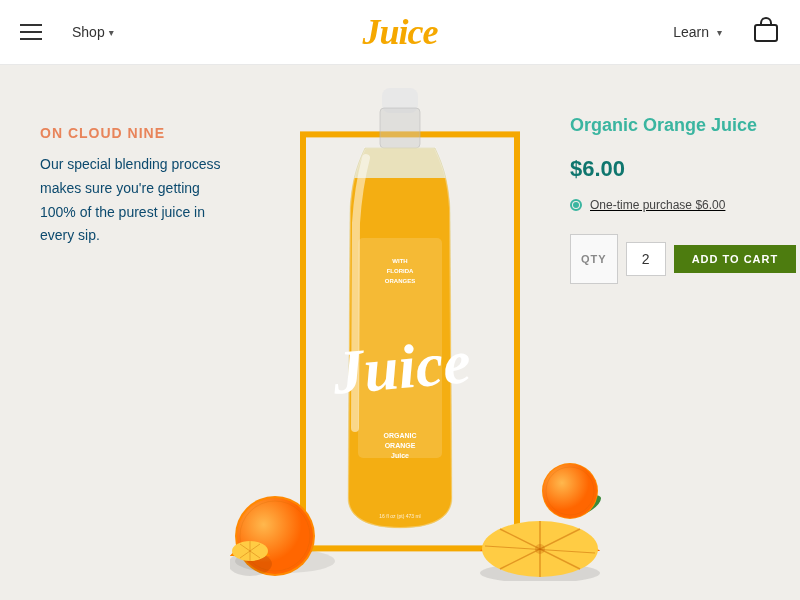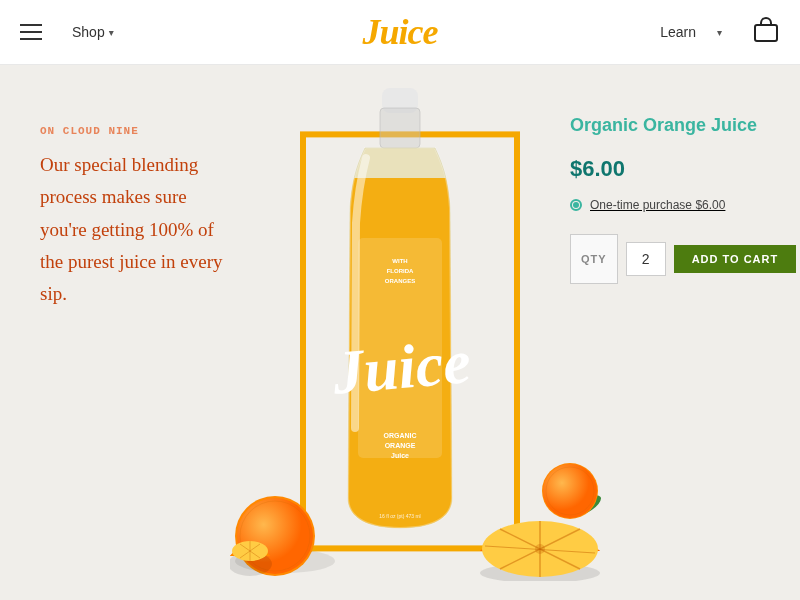--- a/index.html
+++ b/index.html
@@ -68,21 +68,21 @@
       align-items: center;
       gap: 30px;
     }
     .nav-learn {
       font-family: Arial, sans-serif;
       font-size: 14px;
       color: #333;
       cursor: pointer;
       display: flex;
       align-items: center;
-      gap: 21px;
+      gap: 8px;
     }
     .cart-icon {
       cursor: pointer;
       position: relative;
     }
     .cart-icon svg {
       width: 28px;
       height: 28px;
     }
 
@@ -97,32 +97,32 @@
 
     
     .left-panel {
       width: 260px;
       padding: 60px 30px 30px 40px;
       display: flex;
       flex-direction: column;
       justify-content: flex-start;
     }
     .tagline-label {
-      font-family: Liberation Mono, monospace;
-      font-size: 11px;
+      font-family: Liberation Sans, sans-serif;
+      font-size: 14px;
       font-weight: bold;
       color: #e8845a;
       letter-spacing: 1px;
       text-transform: uppercase;
       margin-bottom: 12px;
     }
     .tagline-desc {
-      font-family: Liberation Serif, serif;
-      font-size: 19px;
-      color: #c2410c;
+      font-family: Liberation Sans, sans-serif;
+      font-size: 14px;
+      color: #0c4a6e;
       line-height: 1.7;
     }
 
     
     .center-panel {
       flex: 1;
       display: flex;
       align-items: center;
       justify-content: center;
       position: relative;

